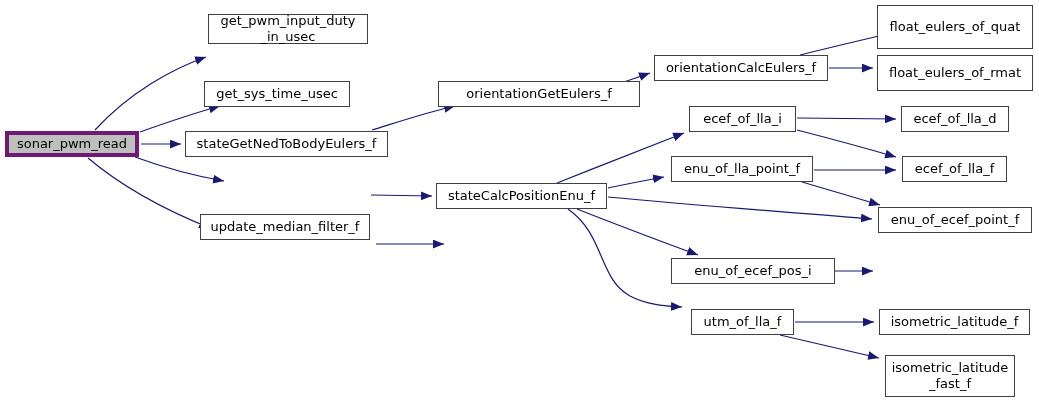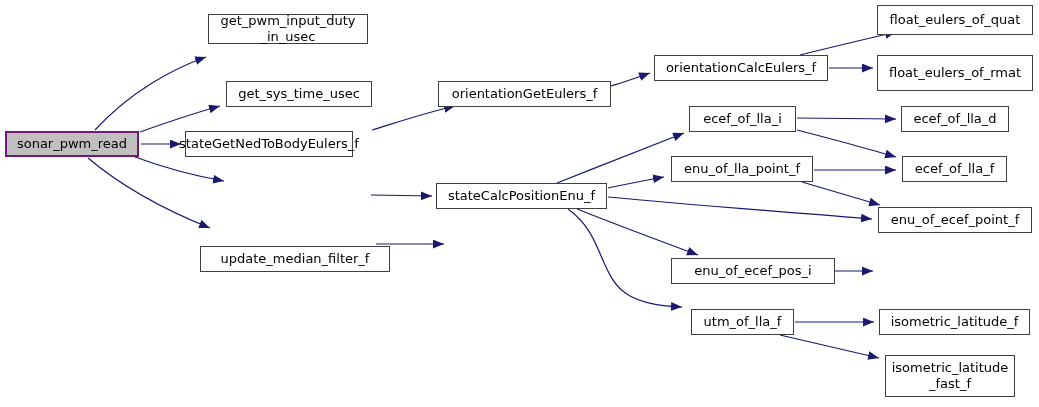--- a/index.html
+++ b/index.html
@@ -2,21 +2,21 @@
 <html><head>
 <meta charset="utf-8">
 <style>
   html,body{margin:0;padding:0;background:#ffffff;}
   #canvas{position:relative;width:1039px;height:407px;background:#ffffff;overflow:hidden;
           font-family:"DejaVu Sans","Liberation Sans",sans-serif;}
   #edges{position:absolute;left:0;top:0;width:1039px;height:407px;}
   .node{position:absolute;box-sizing:border-box;background:#ffffff;border:1px solid #404040;
         display:flex;align-items:center;justify-content:center;text-align:center;
         font-size:13px;line-height:1.22;color:#000;cursor:pointer;}
-  .node.root{background:#bfbfbf;border:2px solid #701a75;}
+  .node.root{background:#bfbfbf;border:4px solid #701a75;}
   .lbl{white-space:pre-line;display:block;padding:0 2px;}
 </style>
 </head>
 <body>
 
 <div id="canvas">
 
   <svg id="edges" viewBox="0 0 1039 407" fill="none" stroke="#191970" stroke-width="1.2">
     <defs>
       <marker id="arw" markerUnits="userSpaceOnUse" markerWidth="11" markerHeight="9" viewBox="0 0 10 8" refX="10" refY="4" orient="auto">
@@ -48,51 +48,51 @@
     <path d="M376,244 L444,244" marker-end="url(#arw)"></path>
   </svg>
 
   <div class="node root" style="left:5px;top:131px;width:134px;height:26px">
       <span class="lbl">sonar_pwm_read</span>
     </div>
   <div class="node" style="left:208px;top:14px;width:160px;height:30px">
       <span class="lbl">get_pwm_input_duty
 _in_usec</span>
     </div>
-  <div class="node" style="left:226px;top:81px;width:146px;height:26px">
+  <div class="node" style="left:204px;top:81px;width:146px;height:26px">
       <span class="lbl">get_sys_time_usec</span>
     </div>
-  <div class="node" style="left:185px;top:131px;width:168px;height:26px">
+  <div class="node" style="left:185px;top:131px;width:203px;height:26px">
       <span class="lbl">stateGetNedToBodyEulers_f</span>
     </div>
-  <div class="node" style="left:200px;top:246px;width:190px;height:26px">
+  <div class="node" style="left:200px;top:214px;width:170px;height:26px">
       <span class="lbl">update_median_filter_f</span>
     </div>
-  <div class="node" style="left:438px;top:81px;width:173px;height:26px">
+  <div class="node" style="left:438px;top:81px;width:202px;height:26px">
       <span class="lbl">orientationGetEulers_f</span>
     </div>
   <div class="node" style="left:436px;top:183px;width:171px;height:26px">
       <span class="lbl">stateCalcPositionEnu_f</span>
     </div>
   <div class="node" style="left:654px;top:55px;width:174px;height:26px">
       <span class="lbl">orientationCalcEulers_f</span>
     </div>
   <div class="node" style="left:689px;top:106px;width:107px;height:26px">
       <span class="lbl">ecef_of_lla_i</span>
     </div>
   <div class="node" style="left:671px;top:156px;width:142px;height:26px">
       <span class="lbl">enu_of_lla_point_f</span>
     </div>
   <div class="node" style="left:671px;top:258px;width:164px;height:26px">
       <span class="lbl">enu_of_ecef_pos_i</span>
     </div>
   <div class="node" style="left:691px;top:309px;width:103px;height:26px">
       <span class="lbl">utm_of_lla_f</span>
     </div>
-  <div class="node" style="left:877px;top:5px;width:156px;height:30px">
+  <div class="node" style="left:877px;top:5px;width:156px;height:44px">
       <span class="lbl">float_eulers_of_quat</span>
     </div>
   <div class="node" style="left:877px;top:55px;width:156px;height:36px">
       <span class="lbl">float_eulers_of_rmat</span>
     </div>
   <div class="node" style="left:901px;top:106px;width:108px;height:26px">
       <span class="lbl">ecef_of_lla_d</span>
     </div>
   <div class="node" style="left:902px;top:156px;width:105px;height:26px">
       <span class="lbl">ecef_of_lla_f</span>

